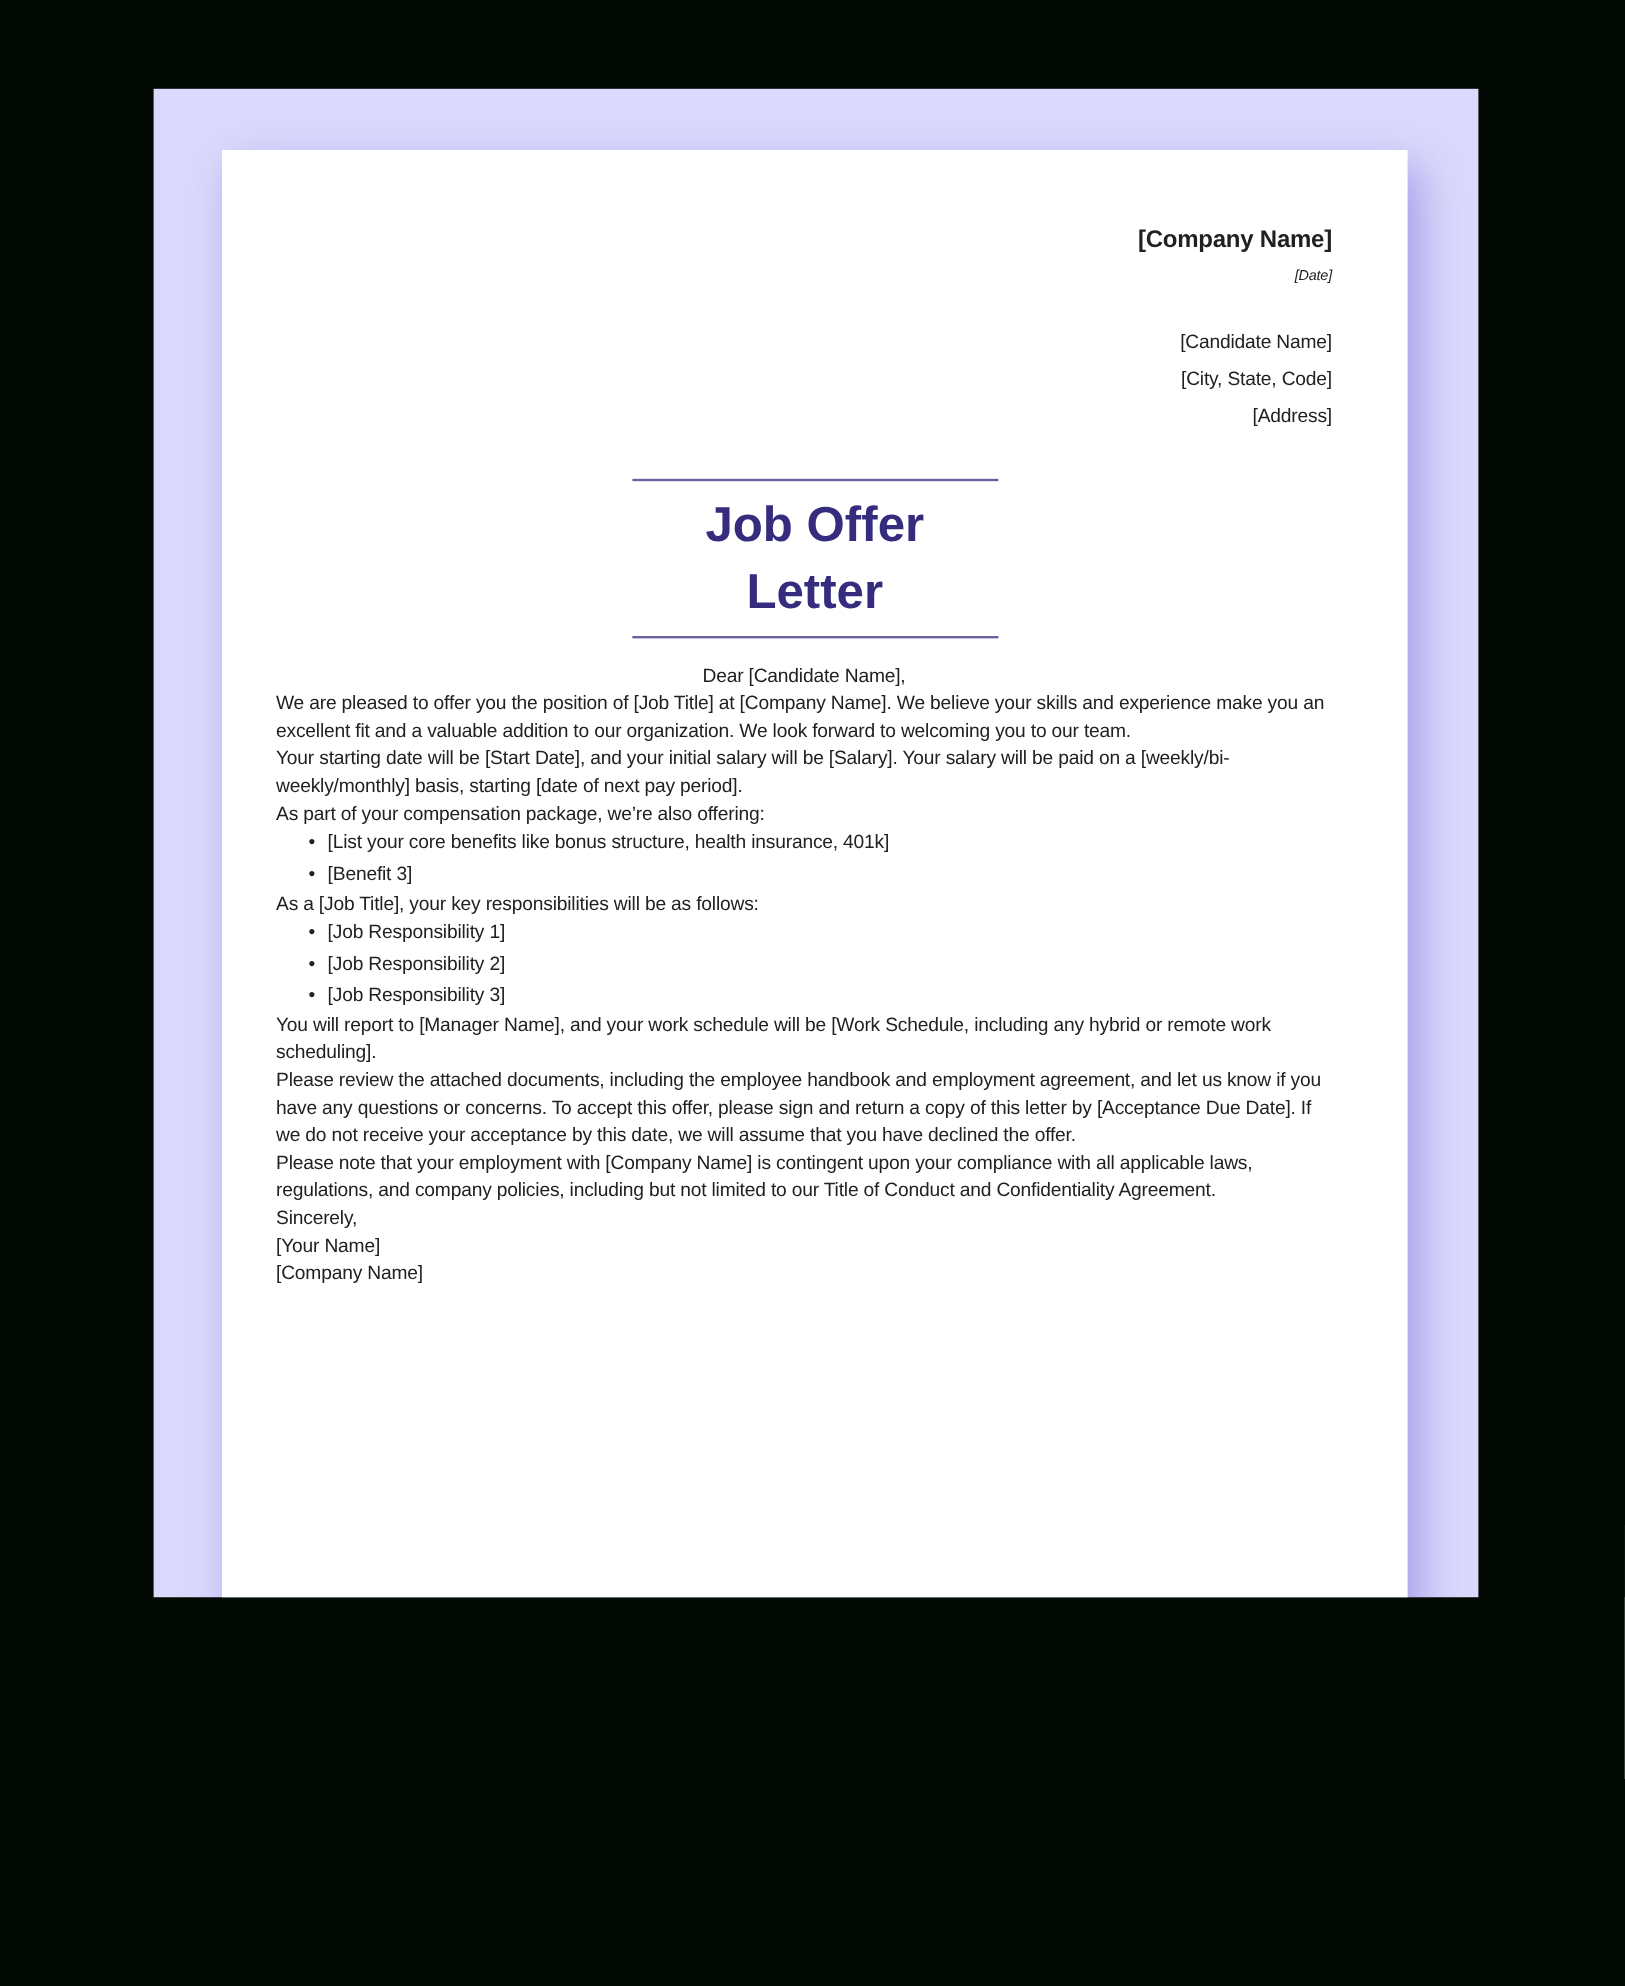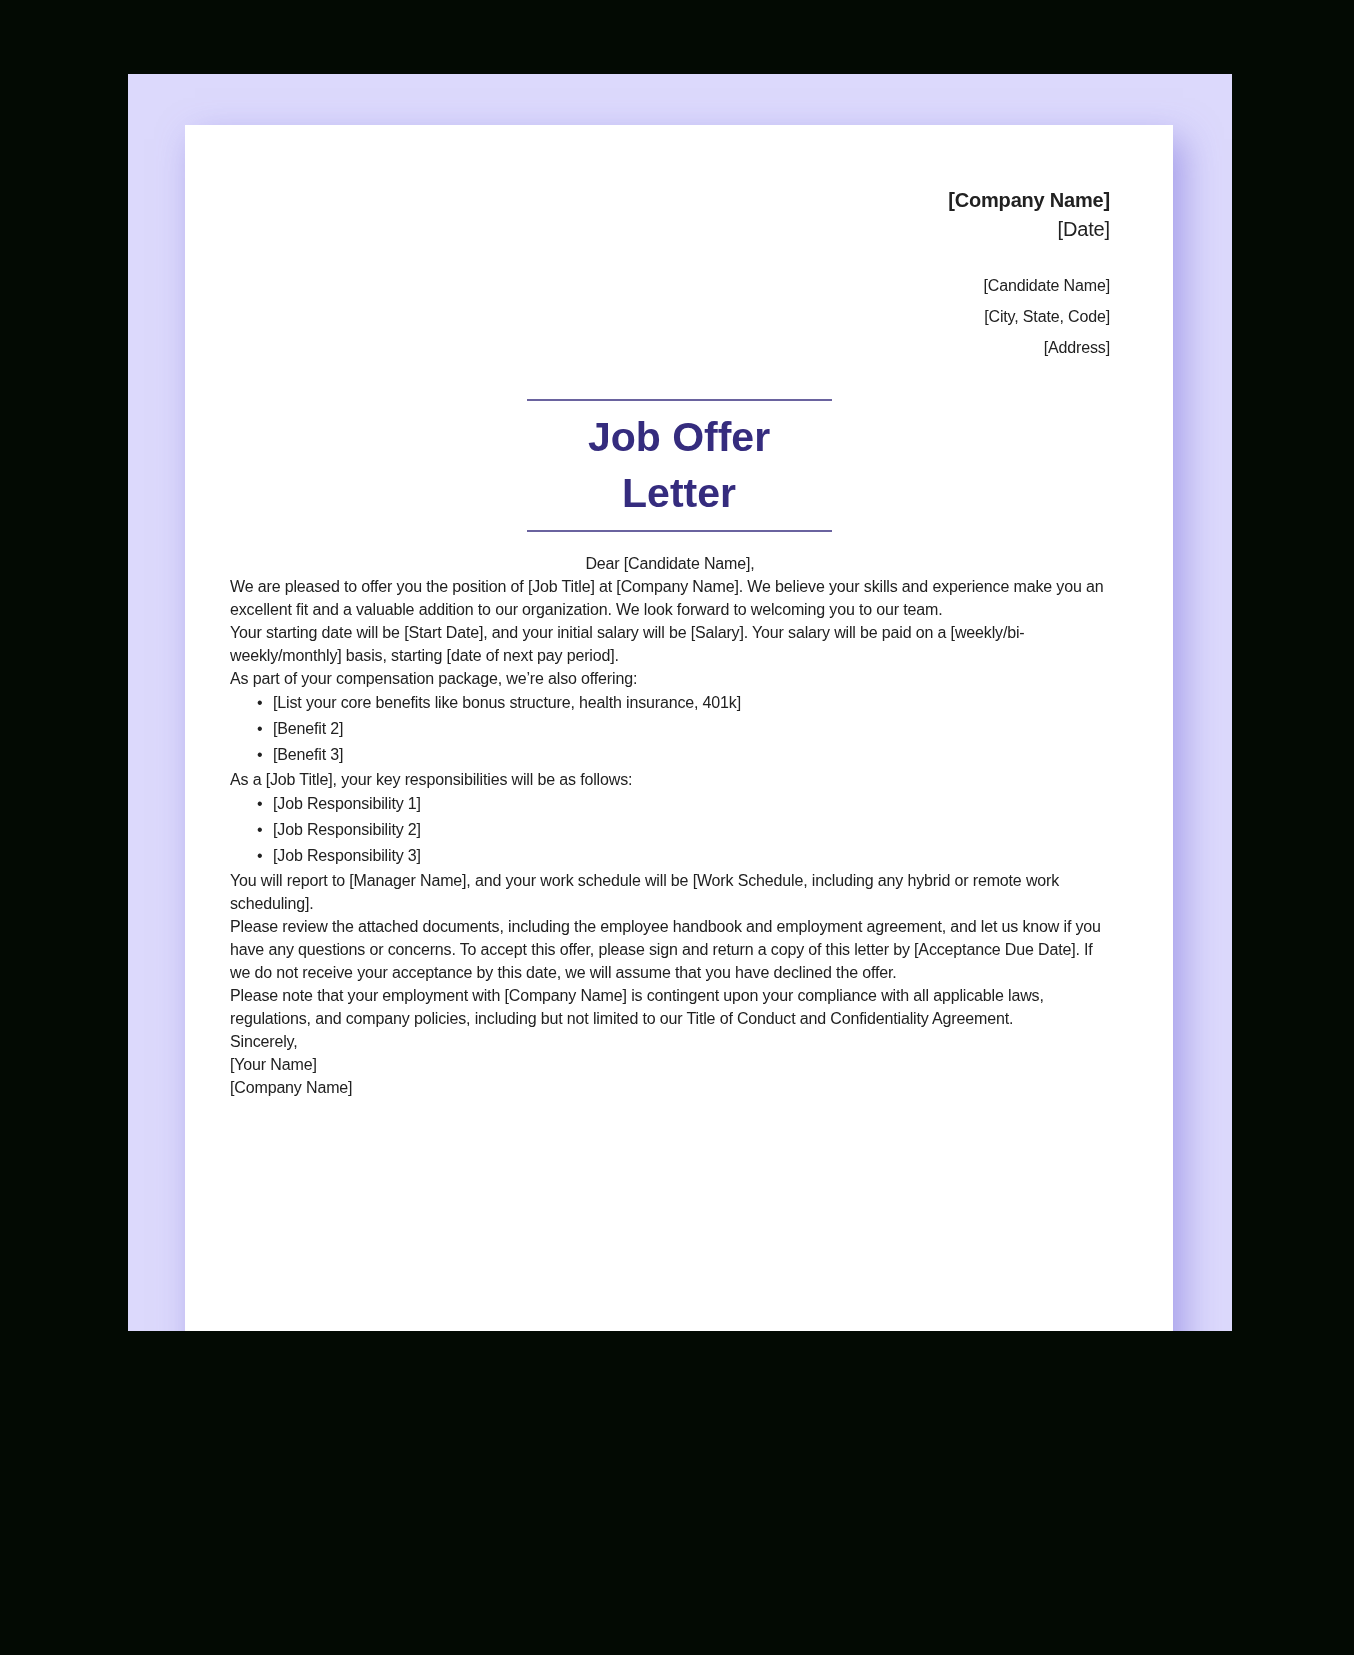--- a/index.html
+++ b/index.html
@@ -50,22 +50,23 @@
     padding-top: 62px;
     text-align: right;
   }
   .lh-company {
     font-size: 20px;
     line-height: 27px;
     font-weight: 700;
     letter-spacing: -0.2px;
   }
   .lh-date {
-    font-size: 20px;
+    font-size: 12px;
     line-height: 30px;
+    font-style: italic;
   }
   .lh-gap { height: 26px; }
   .lh-line {
     font-size: 16px;
     line-height: 31px;
   }
   
   .title-block {
     width: 305px;
     margin: 36px auto 16px;
@@ -143,21 +144,20 @@
       <main class="body">
         <p class="salutation">Dear [Candidate Name],</p>
 
         <p class="para-intro">We are pleased to offer you the position of [Job Title] at [Company Name]. We believe your skills and experience make you an excellent fit and a valuable addition to our organization. We look forward to welcoming you to our team.</p>
 
         <p class="para-salary">Your starting date will be [Start Date], and your initial salary will be [Salary]. Your salary will be paid on a [weekly/bi-weekly/monthly] basis, starting [date of next pay period].</p>
 
         <p class="benefits-intro">As part of your compensation package, we’re also offering:</p>
         <ul class="doc-list benefits-list">
           <li>[List your core benefits like bonus structure, health insurance, 401k]</li>
-          <li>[Benefit 2]</li>
           <li>[Benefit 3]</li>
         </ul>
 
         <p class="resp-intro">As a [Job Title], your key responsibilities will be as follows:</p>
         <ul class="doc-list resp-list">
           <li>[Job Responsibility 1]</li>
           <li>[Job Responsibility 2]</li>
           <li>[Job Responsibility 3]</li>
         </ul>
 

